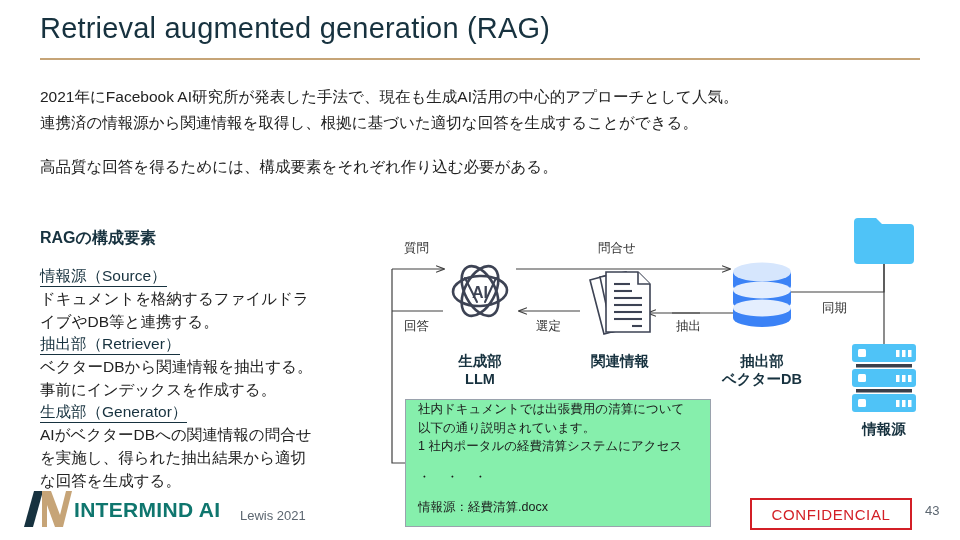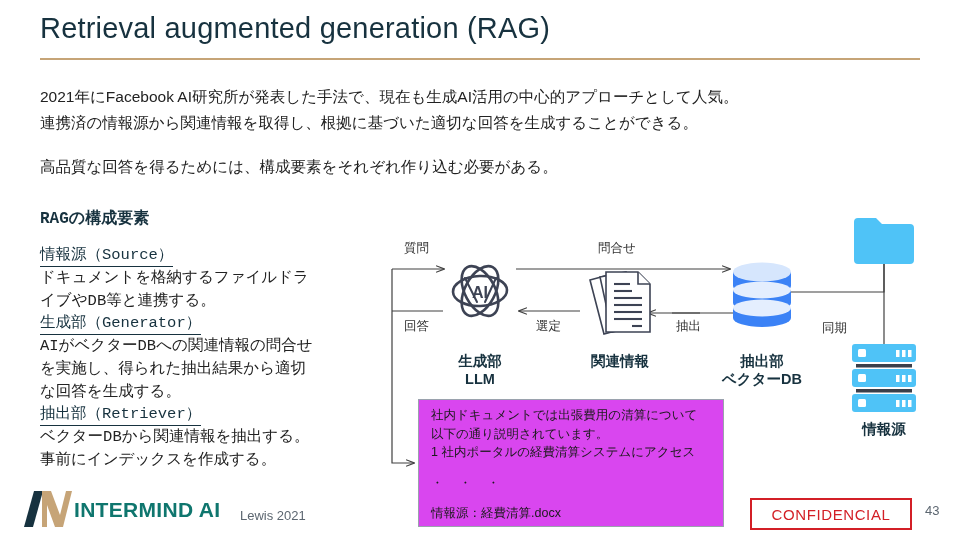--- a/index.html
+++ b/index.html
@@ -23,21 +23,21 @@
 
   
   .intro{
     position:absolute;left:40px;top:84px;width:880px;
     font-size:15.5px;line-height:26px;color:#222;
   }
   .intro p{margin:0;}
   .intro .gap{height:18px;}
 
   
-  .left-col{position:absolute;left:40px;top:208px;width:345px;font-family:Liberation Mono, monospace;}
+  .left-col{position:absolute;left:40px;top:228px;width:345px;}
   .col-heading{
     font-size:16px;font-weight:bold;color:#17323f;margin:0 0 16px 0;
   }
   .term{
     display:inline-block;font-size:15.5px;color:#17323f;
     border-bottom:1.5px solid #17323f;line-height:21px;
     padding-bottom:0px;margin:0;
   }
   .desc{font-size:15.5px;line-height:23px;color:#222;margin:0;}
 
@@ -52,23 +52,23 @@
   }
   .edge-label{
     position:absolute;font-size:12.5px;color:#333;white-space:nowrap;
   }
 
   
   .icon-wrap{position:absolute;}
 
   
   .callout{
-    position:absolute;left:418px;top:399px;width:306px;height:128px;
-    background:#d946ef;border:1px solid #9aa2ad;
-    box-sizing:border-box;padding:6px 12px;
+    position:absolute;left:405px;top:399px;width:306px;height:128px;
+    background:#86efac;border:1px solid #9aa2ad;
+    box-sizing:border-box;padding:0 12px;
     font-size:12.5px;line-height:18.5px;color:#1a1a1a;
   }
   .callout p{margin:0;}
   .callout .dots{letter-spacing:6px;margin-top:12px;}
   .callout .src{margin-top:12px;}
 
   
   .logo{position:absolute;left:22px;top:489px;height:40px;}
   .logo-text{
     position:absolute;left:74px;top:498px;
@@ -107,30 +107,30 @@
   <div class="left-col">
     <div class="col-heading">RAGの構成要素</div>
 
     <div>
       <div><span class="term">情報源（Source）</span></div>
       <p class="desc">ドキュメントを格納するファイルドラ</p>
       <p class="desc">イブやDB等と連携する。</p>
     </div>
 
     <div>
+      <div><span class="term">抽出部（Retriever）</span></div>
+      <p class="desc">ベクターDBから関連情報を抽出する。</p>
+      <p class="desc">事前にインデックスを作成する。</p>
+    </div>
+
+    <div>
       <div><span class="term">生成部（Generator）</span></div>
       <p class="desc">AIがベクターDBへの関連情報の問合せ</p>
       <p class="desc">を実施し、得られた抽出結果から適切</p>
       <p class="desc">な回答を生成する。</p>
-    </div>
-
-    <div>
-      <div><span class="term">抽出部（Retriever）</span></div>
-      <p class="desc">ベクターDBから関連情報を抽出する。</p>
-      <p class="desc">事前にインデックスを作成する。</p>
     </div>
   </div>
 
   <div class="diagram">
 
     <svg width="960" height="540">
       <defs>
         <marker id="ah" markerWidth="9" markerHeight="9" refX="8" refY="4.5" orient="auto" markerUnits="userSpaceOnUse">
           <path d="M0,1.2 L8.4,4.5 L0,7.8" fill="none" stroke="#404040" stroke-width="1.2"></path>
         </marker>
@@ -233,21 +233,21 @@
           <rect x="58" y="58" width="3.5" height="7"></rect>
         </g>
       </svg>
     </div>
 
     <div class="edge-label" style="left:404px;top:240px;">質問</div>
     <div class="edge-label" style="left:598px;top:240px;">問合せ</div>
     <div class="edge-label" style="left:404px;top:318px;">回答</div>
     <div class="edge-label" style="left:536px;top:318px;font-family:Liberation Serif, serif;">選定</div>
     <div class="edge-label" style="left:676px;top:318px;">抽出</div>
-    <div class="edge-label" style="left:822px;top:300px;margin-top:20px;">同期</div>
+    <div class="edge-label" style="left:822px;top:300px;">同期</div>
 
     <div class="node-label" style="left:432px;top:352px;width:96px;">
       <div>生成部</div>
       <div>LLM</div>
     </div>
 
     <div class="node-label" style="left:570px;top:352px;width:100px;">
       <div>関連情報</div>
     </div>
 

